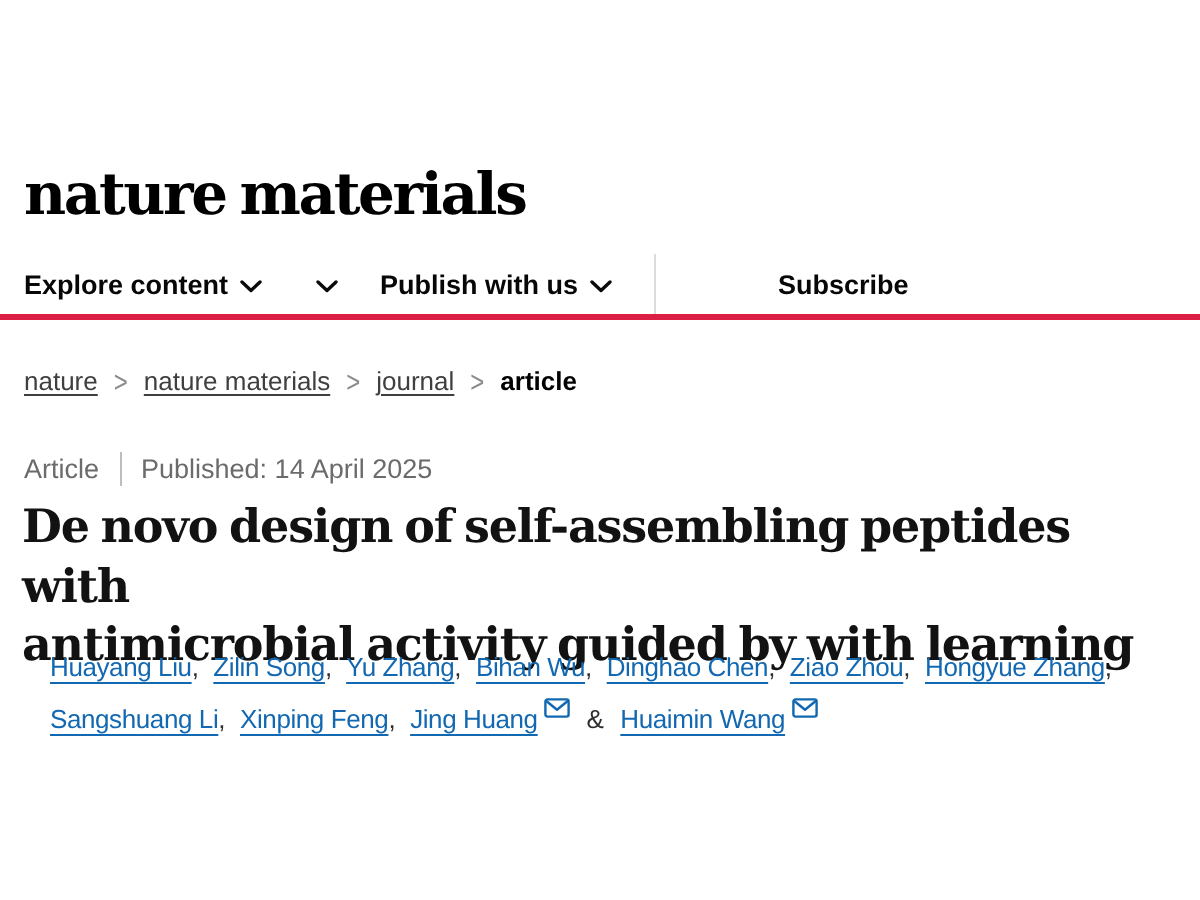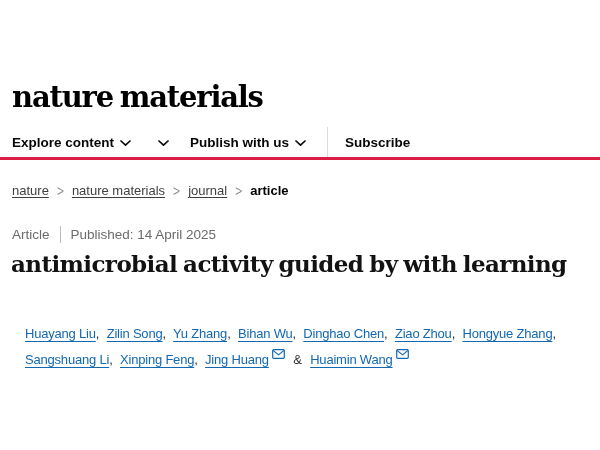--- a/index.html
+++ b/index.html
@@ -56,21 +56,21 @@
   .nav-item .chev {
     margin-left: 6px;
     display: inline-block;
   }
   .nav-divider {
     width: 1px;
     height: 30px;
     background: #dcdcdc;
     margin: 0 17px 0 0;
   }
-  .nav-subscribe { cursor: pointer; }
+  .nav-subscribe { cursor: pointer; margin-left: 44px; }
 
   
   .red-rule {
     position: absolute;
     left: 0;
     top: 157px;
     width: 600px;
     height: 3px;
   }
 
@@ -217,20 +217,21 @@
     <span class="current">article</span>
   </div>
 
   <div class="meta">
     <span>Article</span>
     <span class="meta-divider"></span>
     <span>Published: 14 April 2025</span>
   </div>
 
   <h1 class="title" style="margin:0;">
+    <span style="display:block;">De novo design of self-assembling peptides with</span>
     <span style="display:block;">antimicrobial activity guided by with learning</span>
   </h1>
 
   <div class="authors">
     <a class="author" style="color: rgb(18, 104, 177);">Huayang Liu</a><span class="sep">,</span>
     <a class="author" style="color: rgb(18, 104, 177);">Zilin Song</a><span class="sep">,</span>
     <a class="author" style="color: rgb(18, 104, 177);">Yu Zhang</a><span class="sep">,</span>
     <a class="author" style="color: rgb(18, 104, 177);">Bihan Wu</a><span class="sep">,</span>
     <a class="author" style="color: rgb(18, 104, 177);">Dinghao Chen</a><span class="sep">,</span>
     <a class="author" style="color: rgb(18, 104, 177);">Ziao Zhou</a><span class="sep">,</span>

